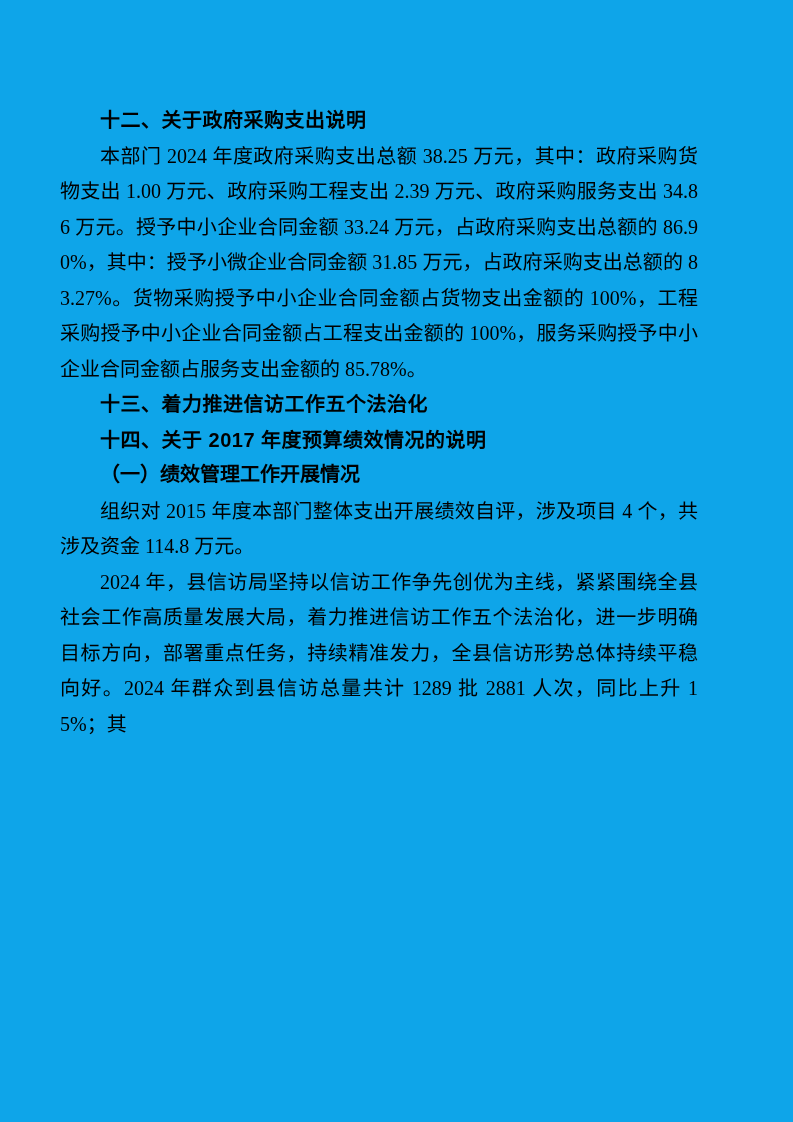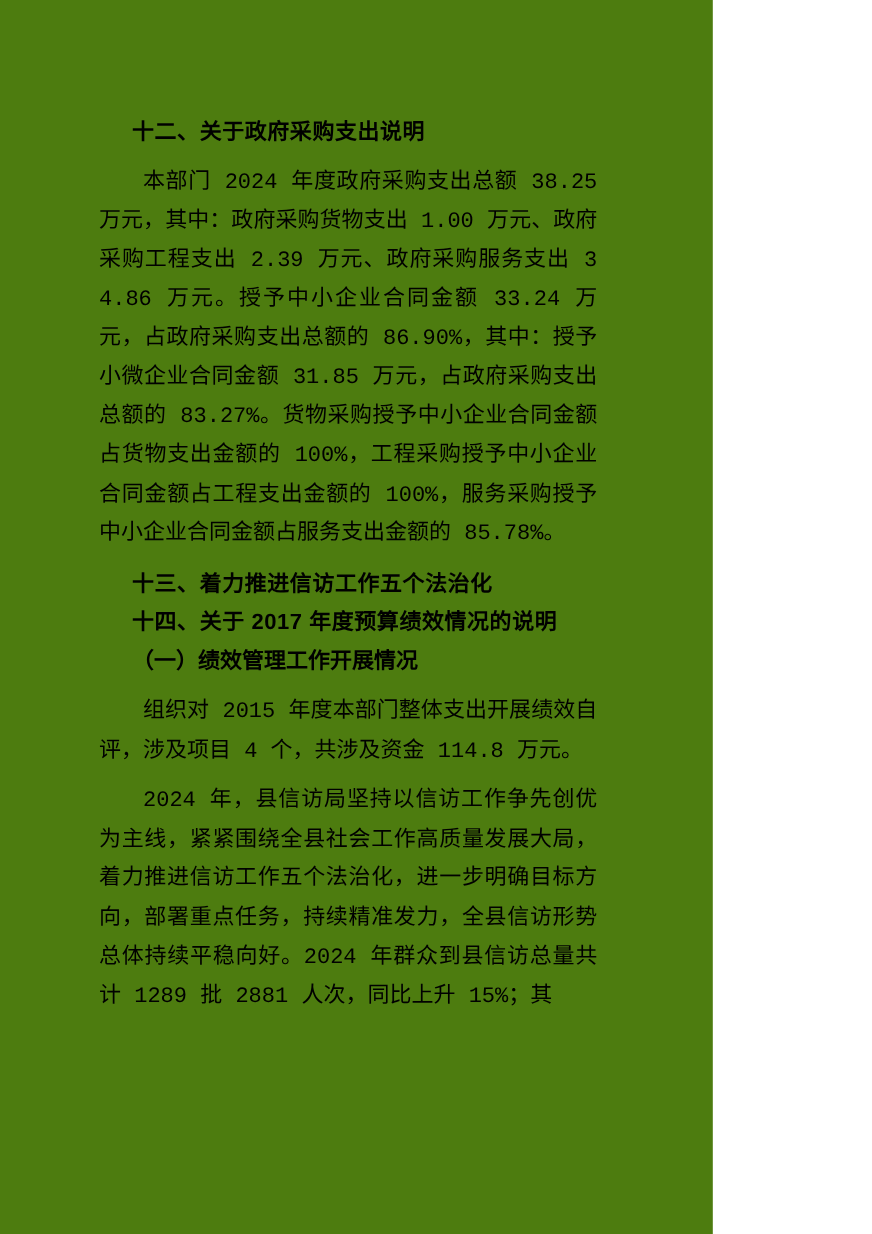--- a/index.html
+++ b/index.html
@@ -2,25 +2,25 @@
 <html lang="zh-CN"><head>
 <meta charset="utf-8">
 <style>
   html, body {
     margin: 0;
     padding: 0;
     background: #ffffff;
   }
   .page {
     position: relative;
-    width: 648px;
+    width: 793px;
     height: 1122px;
     box-sizing: border-box;
-    padding: 103px 95px 0 80px;
-    background: #4d7c0f;
+    padding: 103px 95px 0 60px;
+    background: #0ea5e9;
     color: #000000;
     overflow: hidden;
     font-family: "Liberation Serif", "DejaVu Serif", serif;
     font-size: 20px;
     line-height: 35.5px;
   }
   .sec-heading {
     margin: 0;
     font-family: "Liberation Sans", "DejaVu Sans", sans-serif;
     font-weight: bold;
@@ -31,26 +31,25 @@
   }
   .sub-heading {
     margin: 0;
     font-family: Liberation Mono, monospace;
     font-weight: 600;
     font-size: 20px;
     line-height: 35.5px;
     text-indent: 2em;
   }
   .para {
-    margin: 10px;
+    margin: 0;
     text-align: justify;
     text-justify: inter-ideograph;
     text-indent: 2em;
     word-break: break-all;
-    font-family: Liberation Mono, monospace;
   }
 </style>
 </head>
 <body>
 
 <div class="page">
 
   <h2 class="sec-heading">十二、关于政府采购支出说明</h2>
 
   <p class="para">本部门 2024 年度政府采购支出总额 38.25 万元，其中：政府采购货物支出 1.00 万元、政府采购工程支出 2.39 万元、政府采购服务支出 34.86 万元。授予中小企业合同金额 33.24 万元，占政府采购支出总额的 86.90%，其中：授予小微企业合同金额 31.85 万元，占政府采购支出总额的 83.27%。货物采购授予中小企业合同金额占货物支出金额的 100%，工程采购授予中小企业合同金额占工程支出金额的 100%，服务采购授予中小企业合同金额占服务支出金额的 85.78%。</p>

